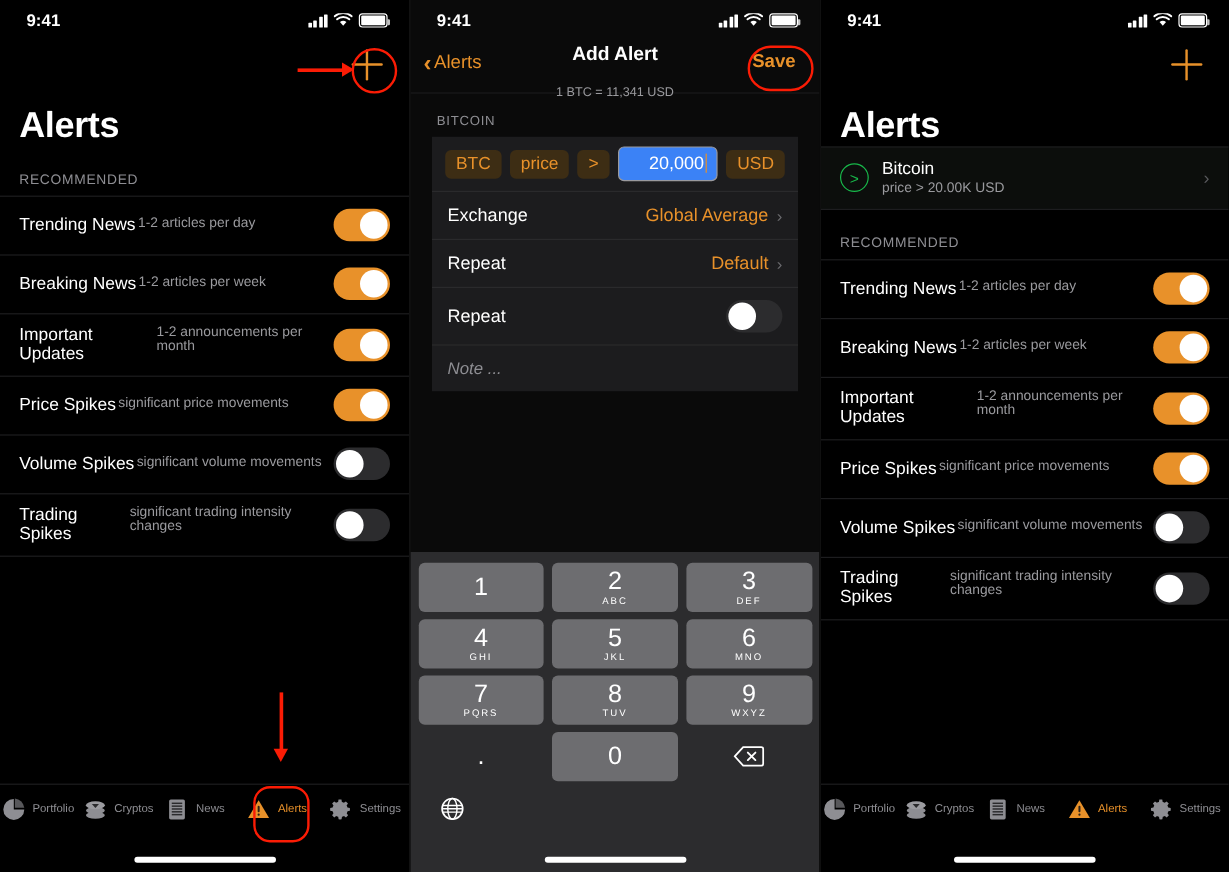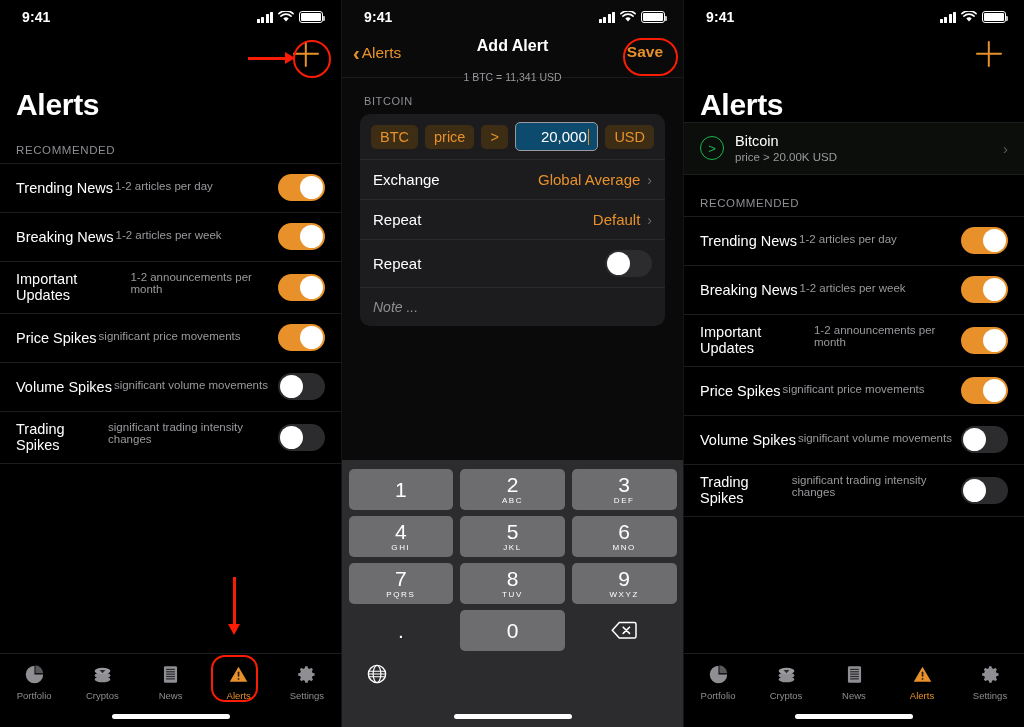--- a/index.html
+++ b/index.html
@@ -58,42 +58,42 @@
              display:flex; align-items:center; justify-content:center; color:#18b84a;
              font-size: 13px; line-height:1; flex:0 0 auto; }
   .customrow .txt { flex: 1; display:flex; flex-direction:column; gap:2px; }
   .customrow .t1 { font-size: 14.5px; color: #fff; }
   .customrow .t2 { font-size: 11.5px; color: #9a9a9e; }
   .chev { color: #5a5a5e; font-size: 15px; }
 
   
   .tabbar { position:absolute; left:0; right:0; bottom:0; height:74px;
             border-top:1px solid #1d1d1f; background:#000; display:flex; align-items:flex-start; padding-top:9px; }
-  .tab { flex:1; display:flex; flex-direction:column; align-items:center; gap:5px; cursor:pointer; position:relative; }
+  .tab { flex:1; display:flex; flex-direction:row; align-items:center; gap:5px; cursor:pointer; position:relative; }
   .tab .lbl { font-size: 9.5px; color:#8e8e93; }
   .tab.active .lbl { color:#e8912a; }
   .tabicon { width:22px; height:22px; display:flex; align-items:center; justify-content:center; }
   .homebar { position:absolute; left:50%; transform:translateX(-50%); bottom:8px;
              width:118px; height:5px; border-radius:3px; background:#fff; }
 
   
   .mid-nav { position:relative; height:44px; border-bottom:1px solid #1b1b1d; }
   .back { position:absolute; left:11px; top:9px; display:flex; align-items:center; gap:2px; color:#e8912a; cursor:pointer; }
   .back .bchev { font-size:20px; font-weight:bold; line-height:1; }
   .back .blbl { font-size:15.5px; }
   .mid-titles { position:absolute; left:0; right:0; top:3px; text-align:center; }
   .mid-t1 { font-size:16px; font-weight:bold; color:#fff; }
   .mid-t2 { font-size:10.5px; color:#9a9a9e; margin-top:16px; }
   .save { position:absolute; right:20px; top:9px; color:#e8912a; font-size:15.5px; font-weight:bold; cursor:pointer; }
 
   .mid-sec { font-size:11px; color:#8e8e93; letter-spacing:.6px; padding:17px 0 7px 22px; }
-  .card { margin:0 18px; background:#1c1c1e; border-radius:10px; overflow:hidden; }
+  .card { margin:0 18px; background:#1c1c1e; border-radius:0; overflow:hidden; }
   .chiprow { display:flex; align-items:center; gap:7px; padding:8px 11px; }
   .chip { background:#3d2d14; color:#e8912a; font-size:14.5px; border-radius:5px; padding:4px 9px; cursor:pointer; }
-  .numbox { flex:1; background:#0c4a6e; border:1.3px solid #9a9a9e; border-radius:5px;
+  .numbox { flex:1; background:#3b82f6; border:1.3px solid #9a9a9e; border-radius:5px;
             padding:5px 8px; text-align:right; color:#fff; font-size:15px; position:relative; cursor:text; }
   .caret { display:inline-block; width:1.6px; height:16px; background:#e8912a; vertical-align:-3px; margin-left:1px; }
   .frow { display:flex; align-items:center; justify-content:space-between; padding:10px 13px;
           border-top:1px solid #2a2a2c; min-height:40px; }
   .flabel { font-size:15px; color:#fff; }
   .fval { display:flex; align-items:center; gap:7px; color:#e8912a; font-size:15px; }
   .fval .c { color:#6a6a6e; font-size:14px; }
   .note { padding:11px 13px; border-top:1px solid #2a2a2c; font-size:14px; color:#8e8e93; font-style:italic; }
 
   

